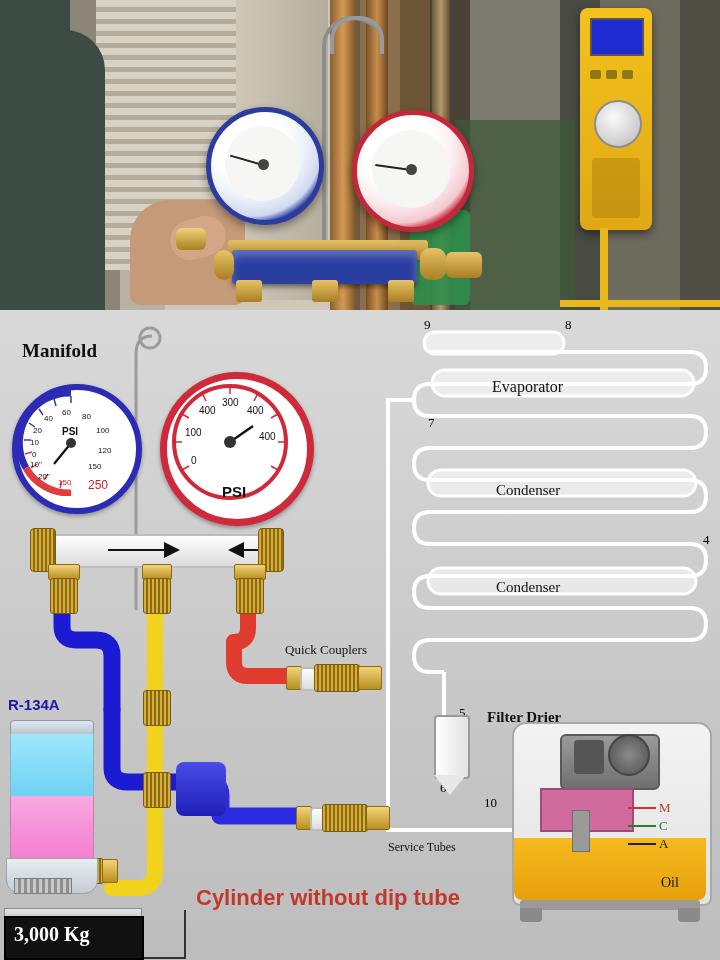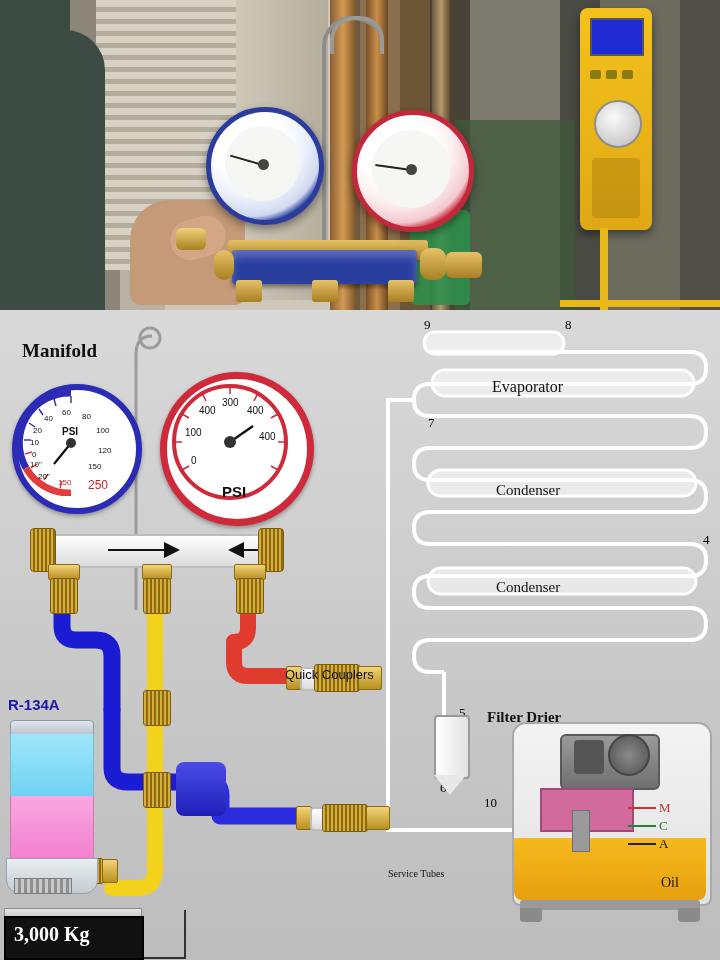--- a/index.html
+++ b/index.html
@@ -41,22 +41,22 @@
 
   
   .diagram{position:absolute;left:0;top:310px;width:720px;height:650px;
     background:linear-gradient(180deg,#d9d9d9,#c9c9c9 55%,#bdbdbd);overflow:hidden;}
   .dg-label{position:absolute;color:#111;}
   .t-manifold{left:22px;top:30px;font-size:19px;font-weight:bold;font-family:"Liberation Serif",serif;text-align:center;}
   .t-evap{left:492px;top:68px;font-size:16px;font-family:"Liberation Serif",serif;}
   .t-cond1{left:496px;top:172px;font-size:15px;font-family:"Liberation Serif",serif;}
   .t-cond2{left:496px;top:269px;font-size:15px;font-family:"Liberation Serif",serif;}
   .t-filter{left:487px;top:399px;font-size:15px;font-weight:bold;font-family:"Liberation Serif",serif;text-align:center;}
-  .t-quick{left:285px;top:357px;font-size:13px;font-family:Liberation Sans, sans-serif;}
-  .t-service{left:388px;top:530px;font-size:10px;font-family:"Liberation Serif",serif;margin-top:28px;}
+  .t-quick{left:285px;top:332px;font-size:13px;font-family:Liberation Serif, serif;}
+  .t-service{left:388px;top:530px;font-size:12px;font-family:"Liberation Serif",serif;}
   .t-oil{left:661px;top:565px;font-size:14px;font-family:"Liberation Serif",serif;}
   .t-r134a{left:8px;top:386px;font-size:15px;font-weight:bold;color:#1a1aa8;}
   .t-cyl{left:196px;top:575px;font-size:22px;font-weight:bold;color:#c0392b;font-family:"Liberation Sans",sans-serif;}
   .t-weight{left:14px;top:613px;font-size:20px;font-weight:bold;color:#fff;font-family:"Liberation Serif",serif;}
   .num{position:absolute;font-size:13px;color:#000;font-family:"Liberation Serif",serif;}
 
   
   .dgauge{position:absolute;border-radius:50%;background:#fff;}
   .dgauge.blue{left:12px;top:74px;width:118px;height:118px;border:6px solid #2b2bb5;box-shadow:0 2px 4px rgba(0,0,0,.35);}
   .dgauge.red{left:160px;top:62px;width:140px;height:140px;border:7px solid #cf2a3a;box-shadow:0 2px 4px rgba(0,0,0,.35);}
@@ -305,14 +305,15 @@
     <div style="position:absolute;left:10px;top:410px;width:82px;height:14px;background:linear-gradient(180deg,#dfe7ee,#b9c3cc);border:1px solid #8e99a3;border-radius:4px 4px 0 0;"></div>
     <div class="cyl-body" style="left:10px;top:424px;width:82px;height:62px;background:linear-gradient(180deg,#9fe7fb,#6fd2f2);border-left:1px solid #7fb8c9;border-right:1px solid #7fb8c9;"></div>
     <div class="cyl-body" style="left:10px;top:486px;width:82px;height:62px;background:linear-gradient(180deg,#f8a8e0,#f37fd0);border-left:1px solid #c97fae;border-right:1px solid #c97fae;"></div>
     <div style="position:absolute;left:6px;top:548px;width:90px;height:34px;background:linear-gradient(180deg,#e9edf0,#c4ccd3);border:1px solid #9aa3ab;border-radius:0 0 14px 14px;"></div>
     <div style="position:absolute;left:14px;top:568px;width:56px;height:14px;background:repeating-linear-gradient(90deg,#c9c9c9 0 3px,#8f8f8f 3px 6px);border:1px solid #7d7d7d;"></div>
 
     <div class="scalebox" style="left:4px;top:598px;width:136px;height:14px;background:linear-gradient(180deg,#e6e6e6,#b8b8b8);border:1px solid #8d8d8d;"></div>
     <div class="scalebox" style="left:4px;top:606px;width:136px;height:40px;background:#111;border:2px solid #000;"></div>
     <div class="dg-label t-weight">3,000 Kg</div>
 
+    <div class="dg-label t-cyl">Cylinder without dip tube</div>
   </div>
 </div>
 
 </body></html>

